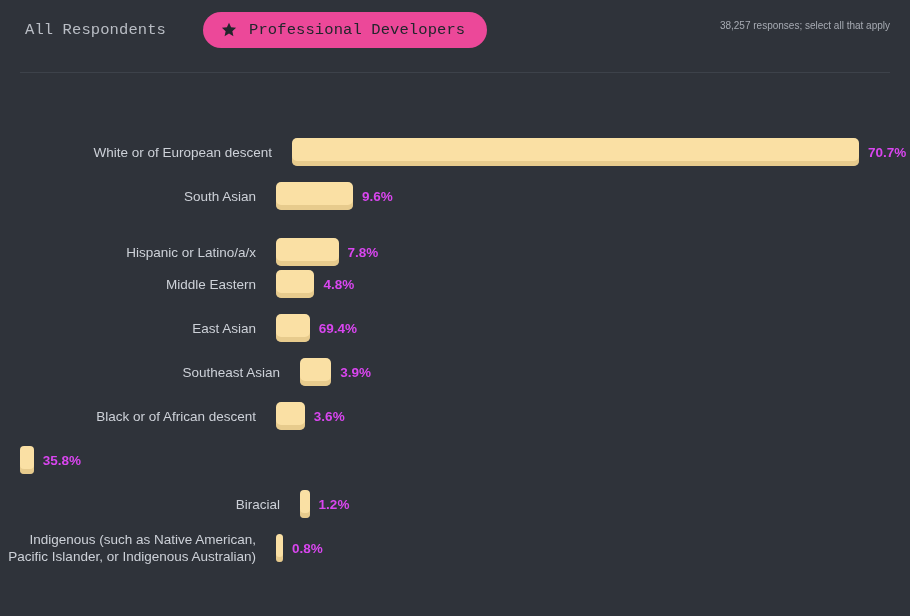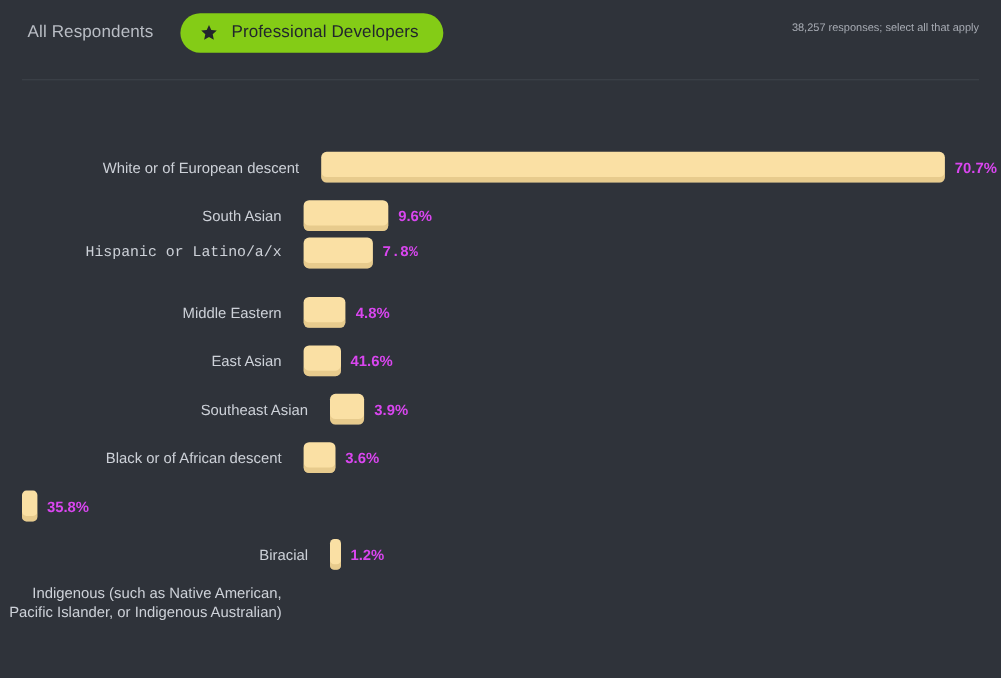--- a/index.html
+++ b/index.html
@@ -34,38 +34,39 @@
     display: flex;
     align-items: center;
   }
 
   .tabs {
     position: absolute;
     left: 14px;
     top: 12px;
     display: flex;
     align-items: flex-end;
-    gap: 4px;
+    gap: 16px;
+    font-family: Liberation Mono, monospace;
   }
 
   .tab {
     font-size: 15.5px;
     letter-spacing: 0.1px;
     color: #b9bdc4;
     padding: 9px 11px;
     border-radius: 999px;
     white-space: nowrap;
     cursor: pointer;
     background: transparent;
     border: none;
     font-family: inherit;
   }
 
   .tab.active {
-    background: #84cc16;
+    background: #ec4899;
     color: #22262c;
     font-weight: 400;
     padding: 9px 22px 9px 18px;
     margin-left: 10px;
     display: flex;
     align-items: center;
     gap: 12px;
   }
 
   .star-icon {
@@ -186,39 +187,39 @@
           <div class="bar-value">70.7%</div>
         </div>
       </div>
       <div class="row" style="top: 88px;">
         <div class="row-label">South Asian</div>
         <div class="bar-zone">
           <div class="bar" style="width: 76.992px;"></div>
           <div class="bar-value">9.6%</div>
         </div>
       </div>
-      <div class="row" style="top: 122px; font-family: Liberation Mono, monospace;">
+      <div class="row" style="top: 144px;">
         <div class="row-label">Hispanic or Latino/a/x</div>
         <div class="bar-zone">
           <div class="bar" style="width: 62.556px;"></div>
           <div class="bar-value">7.8%</div>
         </div>
       </div>
       <div class="row" style="top: 176px;">
         <div class="row-label">Middle Eastern</div>
         <div class="bar-zone">
           <div class="bar" style="width: 38.496px;"></div>
           <div class="bar-value">4.8%</div>
         </div>
       </div>
       <div class="row" style="top: 220px;">
         <div class="row-label">East Asian</div>
         <div class="bar-zone">
           <div class="bar" style="width: 33.684px;"></div>
-          <div class="bar-value">41.6%</div>
+          <div class="bar-value">69.4%</div>
         </div>
       </div>
       <div class="row" style="top: 264px; margin-left: 24px;">
         <div class="row-label">Southeast Asian</div>
         <div class="bar-zone">
           <div class="bar" style="width: 31.278px;"></div>
           <div class="bar-value">3.9%</div>
         </div>
       </div>
       <div class="row" style="top: 308px;">
@@ -236,16 +237,20 @@
       </div>
       <div class="row" style="top: 396px; margin-left: 24px;">
         <div class="row-label">Biracial</div>
         <div class="bar-zone">
           <div class="bar thin" style="width: 9.624px;"></div>
           <div class="bar-value">1.2%</div>
         </div>
       </div>
       <div class="row" style="top: 428px; height: 60px;">
         <div class="row-label">Indigenous (such as Native American, Pacific Islander, or Indigenous Australian)</div>
+        <div class="bar-zone" style="height: 60px;">
+          <div class="bar thin" style="width: 7px;"></div>
+          <div class="bar-value">0.8%</div>
+        </div>
       </div>
     </div>
 
 </div>
 
 </body></html>

